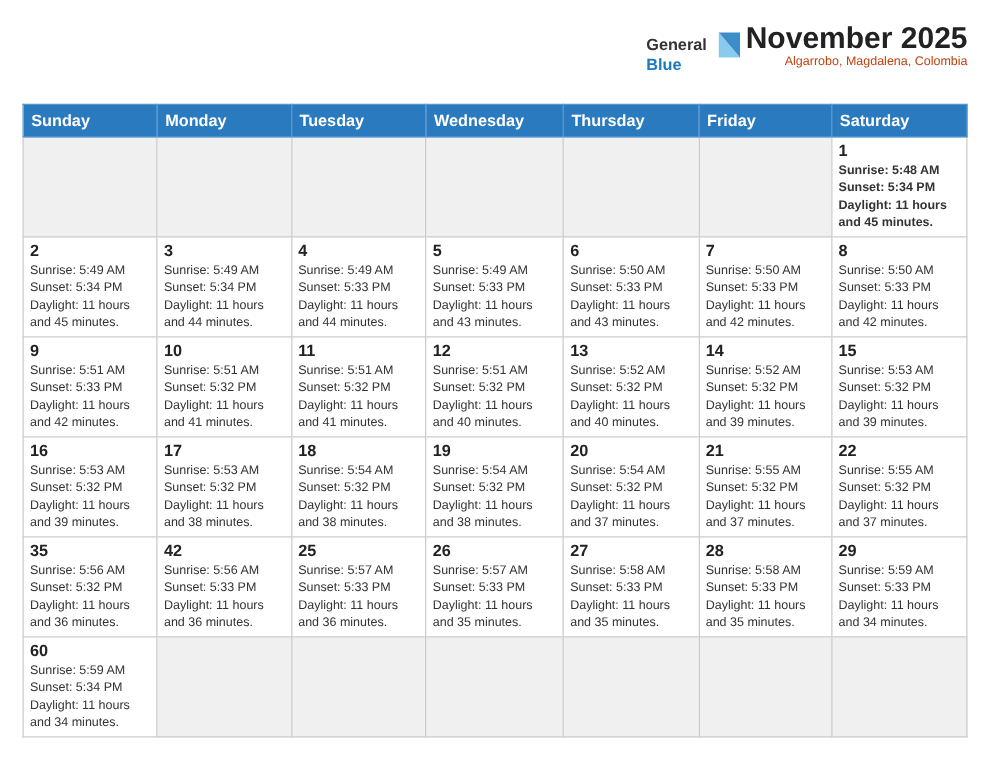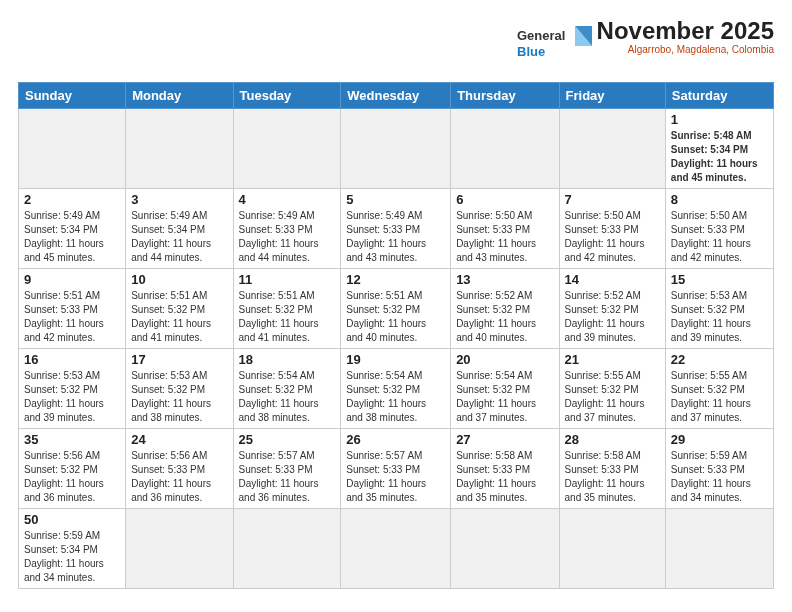--- a/index.html
+++ b/index.html
@@ -292,21 +292,21 @@
         </tr>
         <tr>
           <td>
             <span class="day-num">35</span>
             <div class="day-info" style="white-space: pre-line;">Sunrise: 5:56 AM
 Sunset: 5:32 PM
 Daylight: 11 hours
 and 36 minutes.</div>
           </td>
           <td>
-            <span class="day-num">24</span>
+            <span class="day-num">42</span>
             <div class="day-info" style="white-space: pre-line;">Sunrise: 5:56 AM
 Sunset: 5:33 PM
 Daylight: 11 hours
 and 36 minutes.</div>
           </td>
           <td>
             <span class="day-num">25</span>
             <div class="day-info" style="white-space: pre-line;">Sunrise: 5:57 AM
 Sunset: 5:33 PM
 Daylight: 11 hours
@@ -336,21 +336,21 @@
           <td>
             <span class="day-num">29</span>
             <div class="day-info" style="white-space: pre-line;">Sunrise: 5:59 AM
 Sunset: 5:33 PM
 Daylight: 11 hours
 and 34 minutes.</div>
           </td>
         </tr>
         <tr class="last-row">
           <td class="has-data">
-            <span class="day-num">50</span>
+            <span class="day-num">60</span>
             <div class="day-info" style="white-space: pre-line;">Sunrise: 5:59 AM
 Sunset: 5:34 PM
 Daylight: 11 hours
 and 34 minutes.</div>
           </td>
           <td class="empty"></td>
           <td class="empty"></td>
           <td class="empty"></td>
           <td class="empty"></td>
           <td class="empty"></td>

